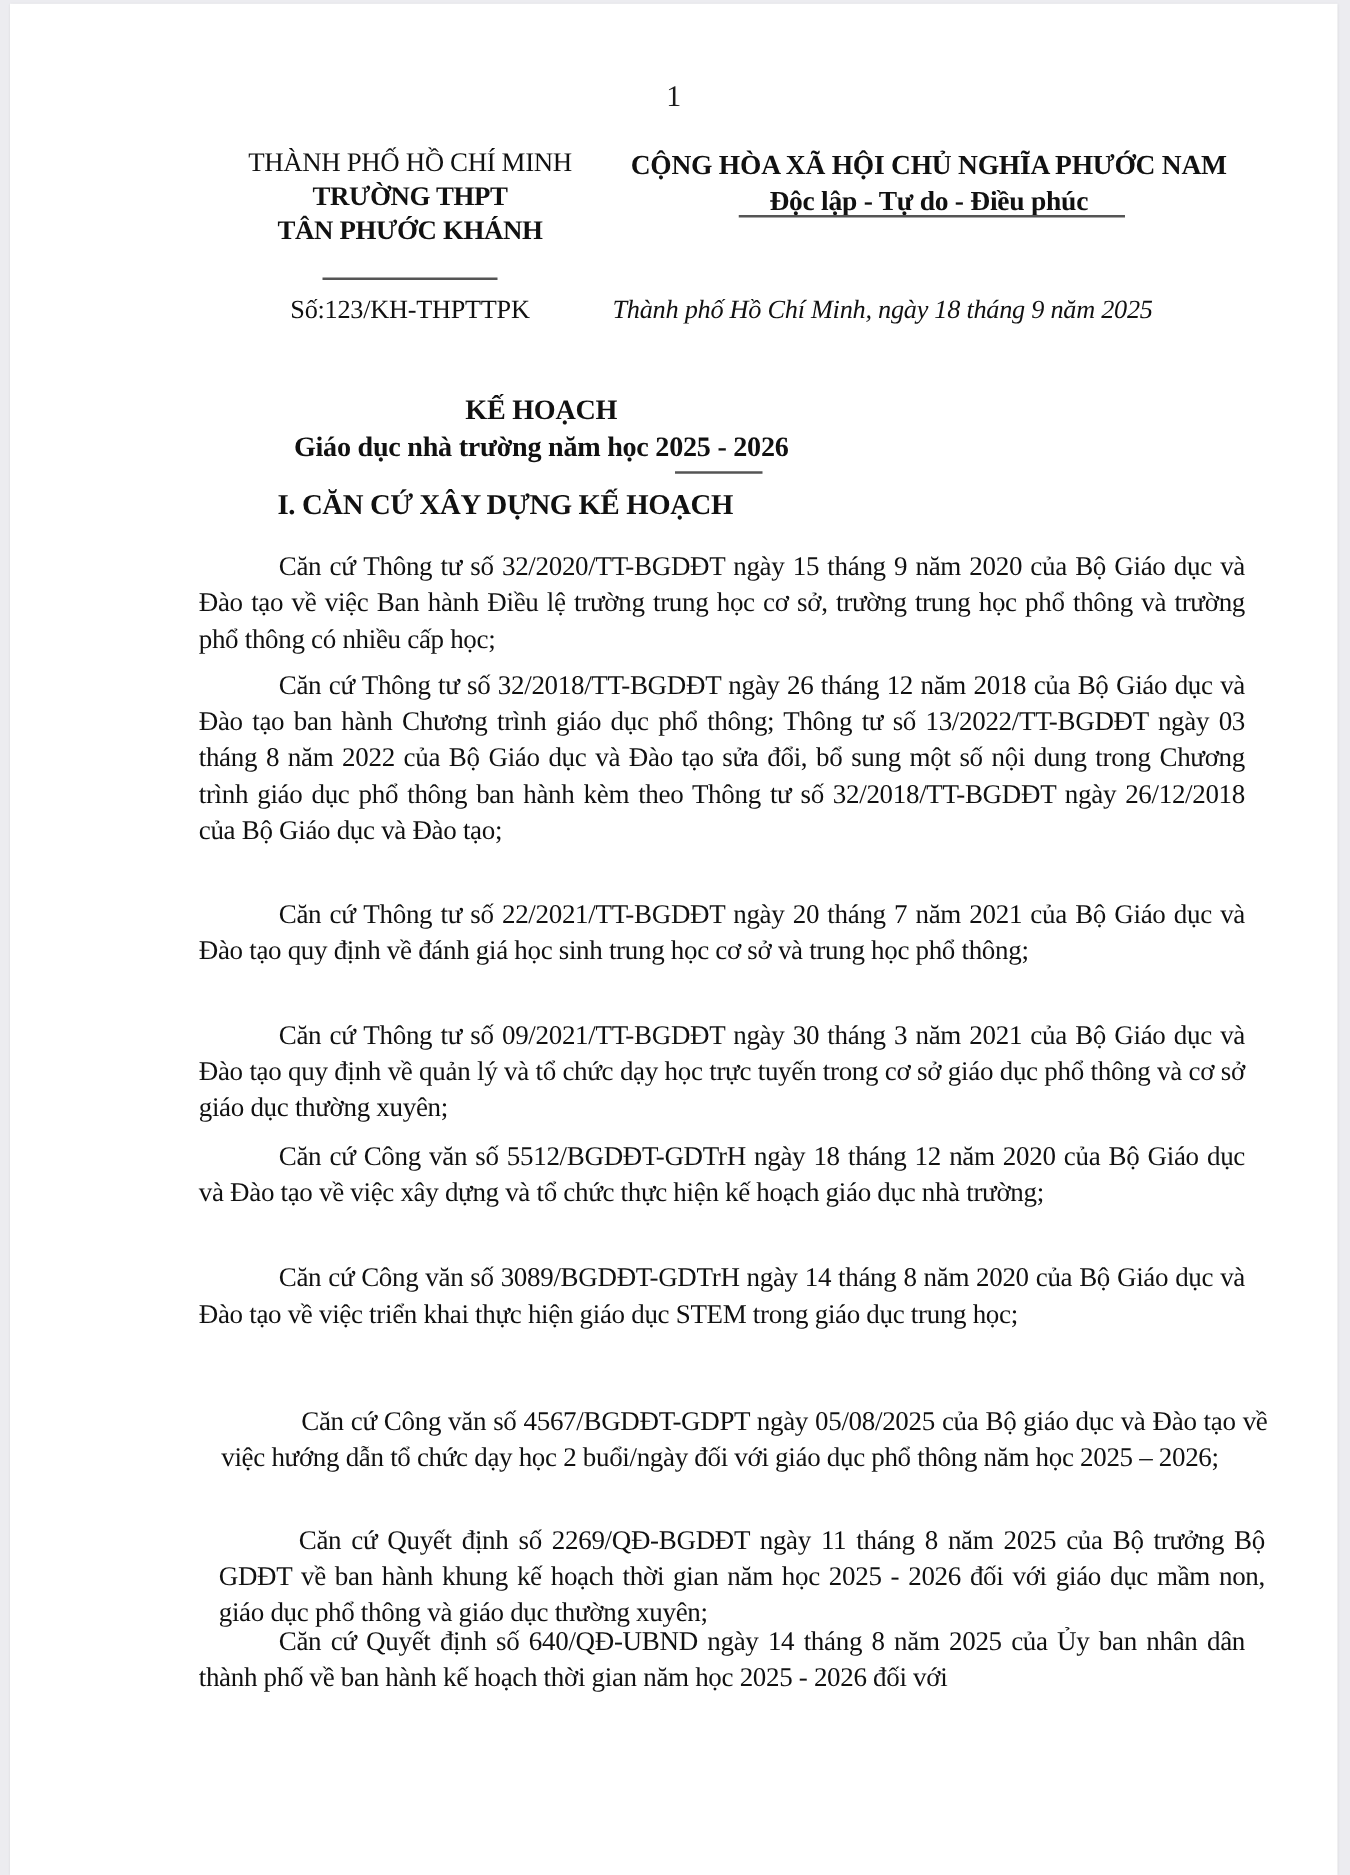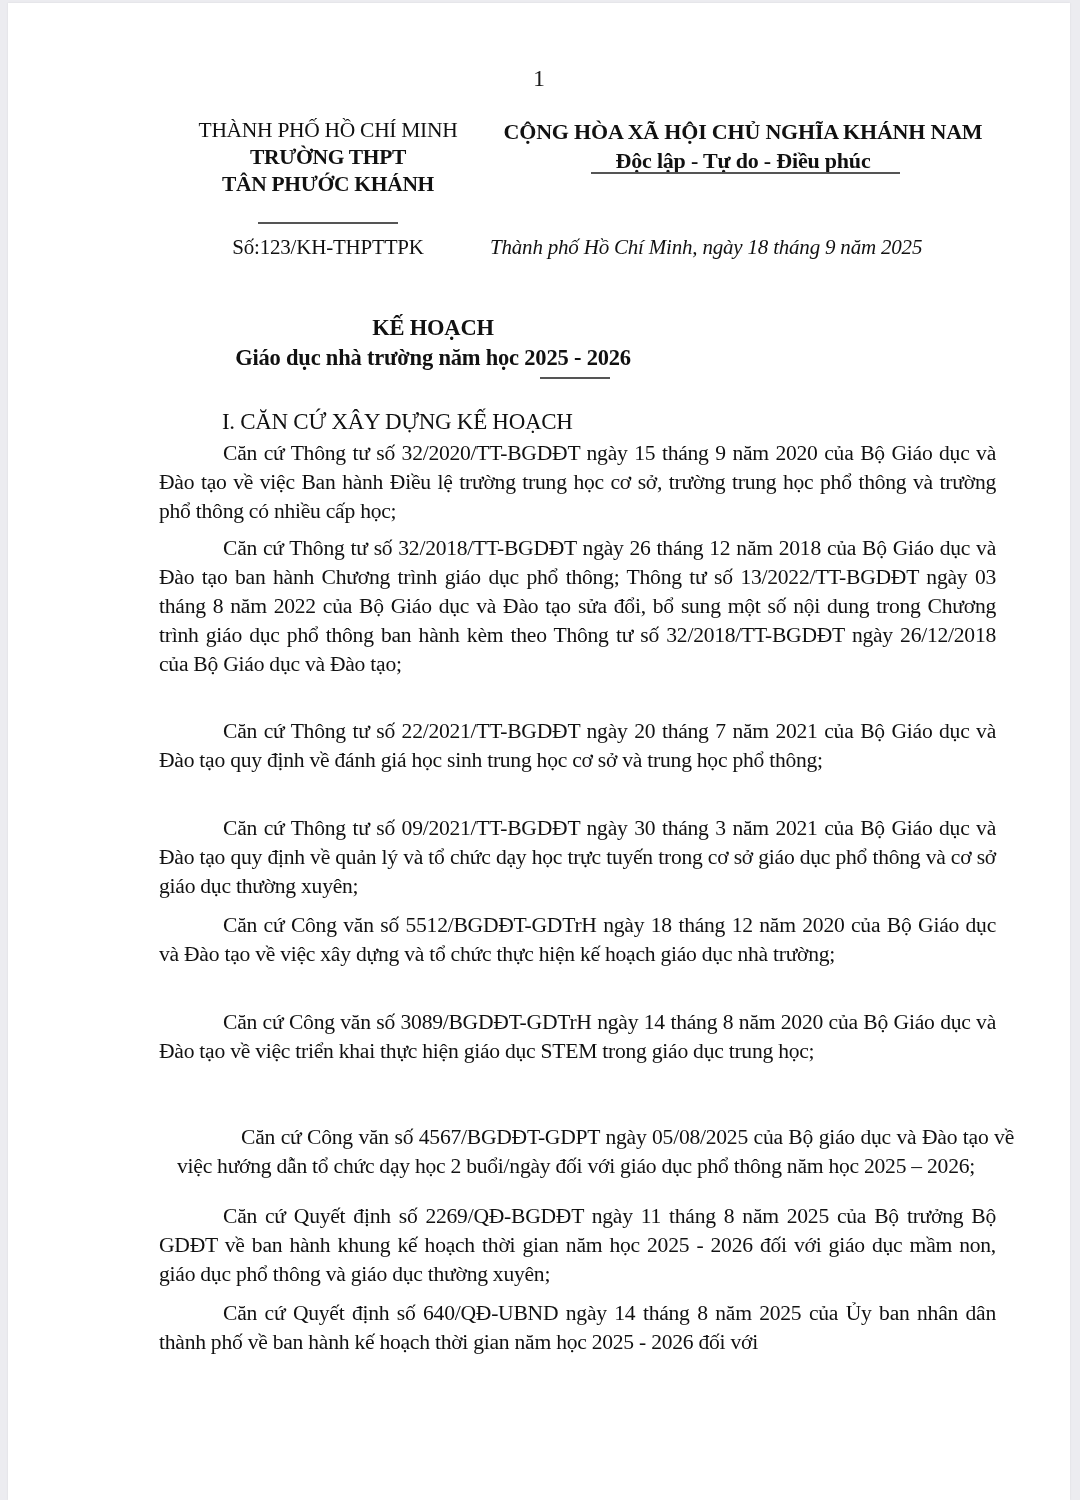--- a/index.html
+++ b/index.html
@@ -75,22 +75,22 @@
 
     .title {
       left: 0; width: 850px;
       text-align: center;
       font-weight: bold;
       font-size: 22.5px;
       letter-spacing: -0.2px;
     }
 
     .section-heading {
-      left: 214px; top: 406px;
-      font-weight: normal;
+      left: 214px; top: 388px;
+      font-weight: bold;
       font-size: 23px;
       letter-spacing: -0.3px;
     }
 
     .para {
       position: absolute;
       left: 151px;
       width: 837px;
       font-size: 21.6px;
       line-height: 29px;
@@ -108,37 +108,37 @@
   <div class="abs page-number">1</div>
 
   <div class="abs hdr-left" style="top:114px;">
     <span class="ln">THÀNH PHỐ HỒ CHÍ MINH</span>
     <span class="ln bold">TRƯỜNG THPT</span>
     <span class="ln bold">TÂN PHƯỚC KHÁNH</span>
   </div>
   <div class="underline-seg" style="left:250px; top:219px; width:140px;"></div>
 
   <div class="abs hdr-right" style="top:114px;">
-    <span class="ln">CỘNG HÒA XÃ HỘI CHỦ NGHĨA KHÁNH NAM</span>
+    <span class="ln">CỘNG HÒA XÃ HỘI CHỦ NGHĨA PHƯỚC NAM</span>
     <span class="ln">Độc lập - Tự do - Điều phúc</span>
   </div>
   <div class="underline-seg" style="left:583px; top:169px; width:309px;"></div>
 
   <div class="abs doc-no">Số:123/KH-THPTTPK</div>
   <div class="abs place-date">Thành phố Hồ Chí Minh, ngày 18 tháng 9 năm 2025</div>
 
   <div class="abs title" style="top:312px;">KẾ HOẠCH</div>
   <div class="abs title" style="top:342px;">Giáo dục nhà trường năm học 2025 - 2026</div>
   <div class="underline-seg" style="left:532px; top:374px; width:70px; height:2px;"></div>
 
   <div class="abs section-heading">I. CĂN CỨ XÂY DỰNG KẾ HOẠCH</div>
 
   <p class="para" style="top:436px; margin:0;">Căn cứ Thông tư số 32/2020/TT-BGDĐT ngày 15 tháng 9 năm 2020 của Bộ Giáo dục và Đào tạo về việc Ban hành Điều lệ trường trung học cơ sở, trường trung học phổ thông và trường phổ thông có nhiều cấp học;</p>
   <p class="para" style="top:531px; margin:0;">Căn cứ Thông tư số 32/2018/TT-BGDĐT ngày 26 tháng 12 năm 2018 của Bộ Giáo dục và Đào tạo ban hành Chương trình giáo dục phổ thông; Thông tư số 13/2022/TT-BGDĐT ngày 03 tháng 8 năm 2022 của Bộ Giáo dục và Đào tạo sửa đổi, bổ sung một số nội dung trong Chương trình giáo dục phổ thông ban hành kèm theo Thông tư số 32/2018/TT-BGDĐT ngày 26/12/2018 của Bộ Giáo dục và Đào tạo;</p>
   <p class="para" style="top:714px; margin:0;">Căn cứ Thông tư số 22/2021/TT-BGDĐT ngày 20 tháng 7 năm 2021 của Bộ Giáo dục và Đào tạo quy định về đánh giá học sinh trung học cơ sở và trung học phổ thông;</p>
   <p class="para" style="top:811px; margin:0;">Căn cứ Thông tư số 09/2021/TT-BGDĐT ngày 30 tháng 3 năm 2021 của Bộ Giáo dục và Đào tạo quy định về quản lý và tổ chức dạy học trực tuyến trong cơ sở giáo dục phổ thông và cơ sở giáo dục thường xuyên;</p>
   <p class="para" style="top:908px; margin:0;">Căn cứ Công văn số 5512/BGDĐT-GDTrH ngày 18 tháng 12 năm 2020 của Bộ Giáo dục và Đào tạo về việc xây dựng và tổ chức thực hiện kế hoạch giáo dục nhà trường;</p>
   <p class="para" style="top:1005px; margin:0;">Căn cứ Công văn số 3089/BGDĐT-GDTrH ngày 14 tháng 8 năm 2020 của Bộ Giáo dục và Đào tạo về việc triển khai thực hiện giáo dục STEM trong giáo dục trung học;</p>
   <p class="para" style="top:1102px; margin:18px;">Căn cứ Công văn số 4567/BGDĐT-GDPT ngày 05/08/2025 của Bộ giáo dục và Đào tạo về việc hướng dẫn tổ chức dạy học 2 buổi/ngày đối với giáo dục phổ thông năm học 2025 – 2026;</p>
-  <p class="para" style="top:1199px; margin:0;">Căn cứ Quyết định số 2269/QĐ-BGDĐT ngày 11 tháng 8 năm 2025 của Bộ trưởng Bộ GDĐT về ban hành khung kế hoạch thời gian năm học 2025 - 2026 đối với giáo dục mầm non, giáo dục phổ thông và giáo dục thường xuyên;</p>
+  <p class="para" style="top:1199px; margin:16px;">Căn cứ Quyết định số 2269/QĐ-BGDĐT ngày 11 tháng 8 năm 2025 của Bộ trưởng Bộ GDĐT về ban hành khung kế hoạch thời gian năm học 2025 - 2026 đối với giáo dục mầm non, giáo dục phổ thông và giáo dục thường xuyên;</p>
   <p class="para" style="top:1296px; margin:0;">Căn cứ Quyết định số 640/QĐ-UBND ngày 14 tháng 8 năm 2025 của Ủy ban nhân dân thành phố về ban hành kế hoạch thời gian năm học 2025 - 2026 đối với</p>
 
 </div>
 
 </body></html>

